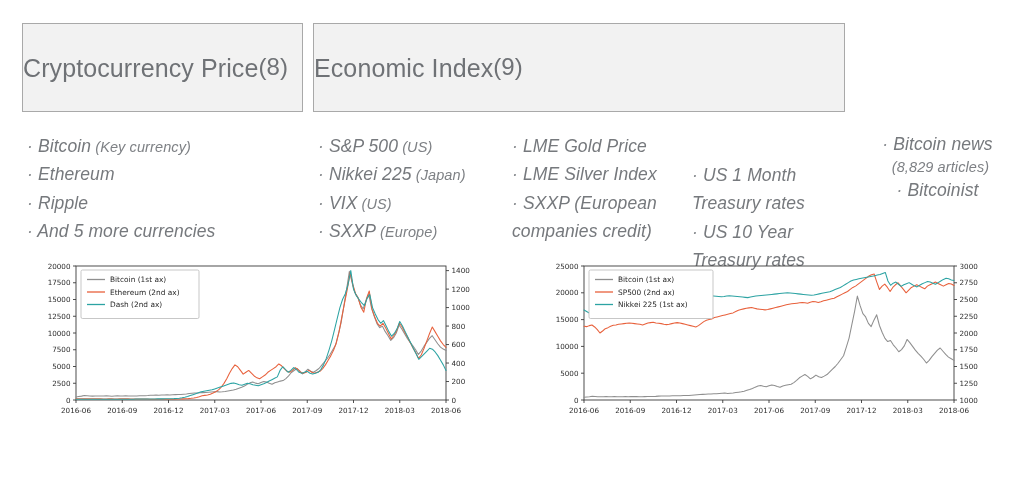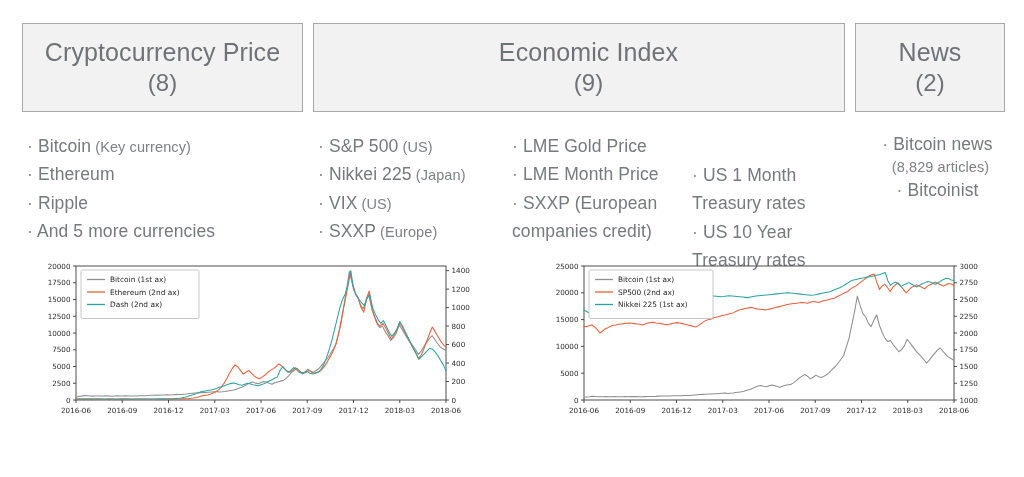--- a/index.html
+++ b/index.html
@@ -11,36 +11,36 @@
     overflow: hidden;
   }
   #page { position: relative; width: 1024px; height: 477px; background:#fff; }
 
   
   .cat-box {
     position: absolute;
     top: 23px; height: 89px;
     background: #f2f2f2;
     border: 1px solid #a9a9a9;
-    display: flex; flex-direction: column;
-    align-items: center; justify-content: center;
+    display: flex; flex-direction: row;
+    align-items: center; justify-content: flex-start;
     color: #6f7276;
     font-size: 25px;
     line-height: 1.28;
     font-weight: 400;
     letter-spacing: .1px;
     white-space: nowrap;
   }
   .cat-box .cat-count { font-size: 24px; }
   #cat-crypto { left: 22px;  width: 281px; }
-  #cat-econ   { left: 313px; width: 532px; padding-left: 19px; }
+  #cat-econ   { left: 313px; width: 532px; }
   #cat-news   { left: 855px; width: 150px; }
 
   
-  .col { position: absolute; top: 132px; color: #76797d; }
+  .col { position: absolute; top: 132px; color: #76797d; font-style: italic; }
   .item {
     font-size: 17.5px;
     line-height: 1.62;
     color: #76797d;
     white-space: nowrap;
     letter-spacing: .1px;
   }
   .item .sub  { font-size: 14.5px; color: #7e8185; }
   .item.wrap  { white-space: normal; }
   .item .cont { display:block; padding-left: 0px; }
@@ -75,40 +75,36 @@
 <div id="page">
 
   <div class="cat-box" id="cat-crypto">
     <div>Cryptocurrency Price</div>
     <div class="cat-count">(8)</div>
   </div>
   <div class="cat-box" id="cat-econ">
     <div>Economic Index</div>
     <div class="cat-count">(9)</div>
   </div>
-  <div class="cat-box" id="cat-news">
-    <div>News</div>
-    <div class="cat-count">(2)</div>
-  </div>
 
   <div class="col" id="col-crypto">
       <div class="item"><span class="dot">· </span><span>Bitcoin</span><span class="sub"> (Key currency)</span></div>
       <div class="item"><span class="dot">· </span><span>Ethereum</span></div>
       <div class="item"><span class="dot">· </span><span>Ripple</span></div>
       <div class="item"><span class="dot">· </span><span>And 5 more currencies</span></div>
     </div>
   <div class="col" id="col-econ1">
       <div class="item"><span class="dot">· </span><span>S&amp;P 500</span><span class="sub"> (US)</span></div>
       <div class="item"><span class="dot">· </span><span>Nikkei 225</span><span class="sub"> (Japan)</span></div>
       <div class="item"><span class="dot">· </span><span>VIX</span><span class="sub"> (US)</span></div>
       <div class="item"><span class="dot">· </span><span>SXXP</span><span class="sub"> (Europe)</span></div>
     </div>
   <div class="col" id="col-econ2">
       <div class="item"><span class="dot">· </span><span>LME Gold Price</span></div>
-      <div class="item"><span class="dot">· </span><span>LME Month Price</span></div>
+      <div class="item"><span class="dot">· </span><span>LME Silver Index</span></div>
       <div class="item wrap"><span class="dot">· </span><span>SXXP (European</span><span class="cont">companies credit)</span></div>
     </div>
   <div class="col" id="col-econ3">
       <div class="item wrap"><span class="dot">· </span><span>US 1 Month</span><span class="cont">Treasury rates</span></div>
       <div class="item wrap"><span class="dot">· </span><span>US 10 Year</span><span class="cont">Treasury rates</span></div>
     </div>
   <div class="col" id="col-news">
       <div class="item"><span class="dot">· </span><span>Bitcoin news</span><span class="sub">(8,829 articles)</span></div>
       <div class="item"><span class="dot">· </span><span>Bitcoinist</span></div>
     </div>

